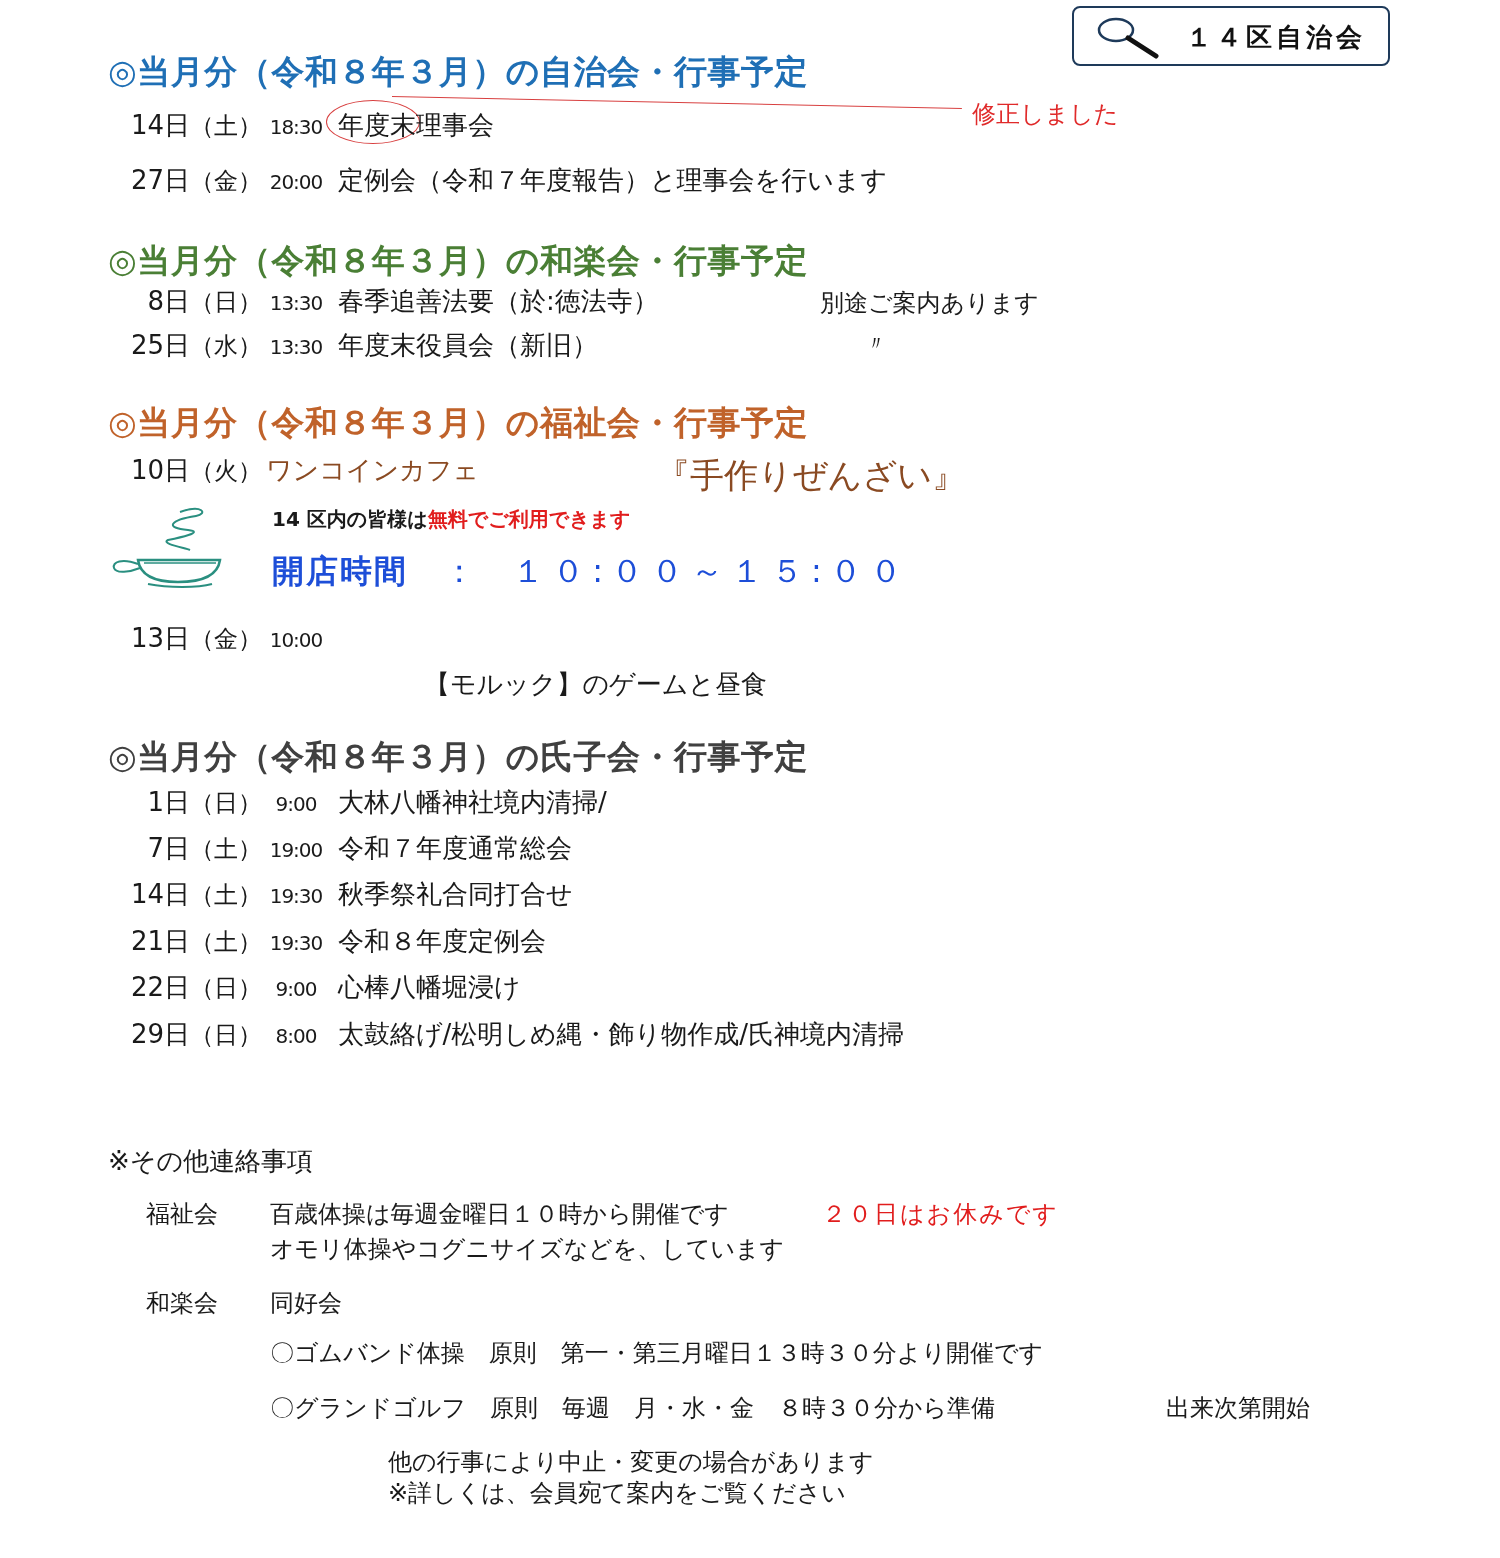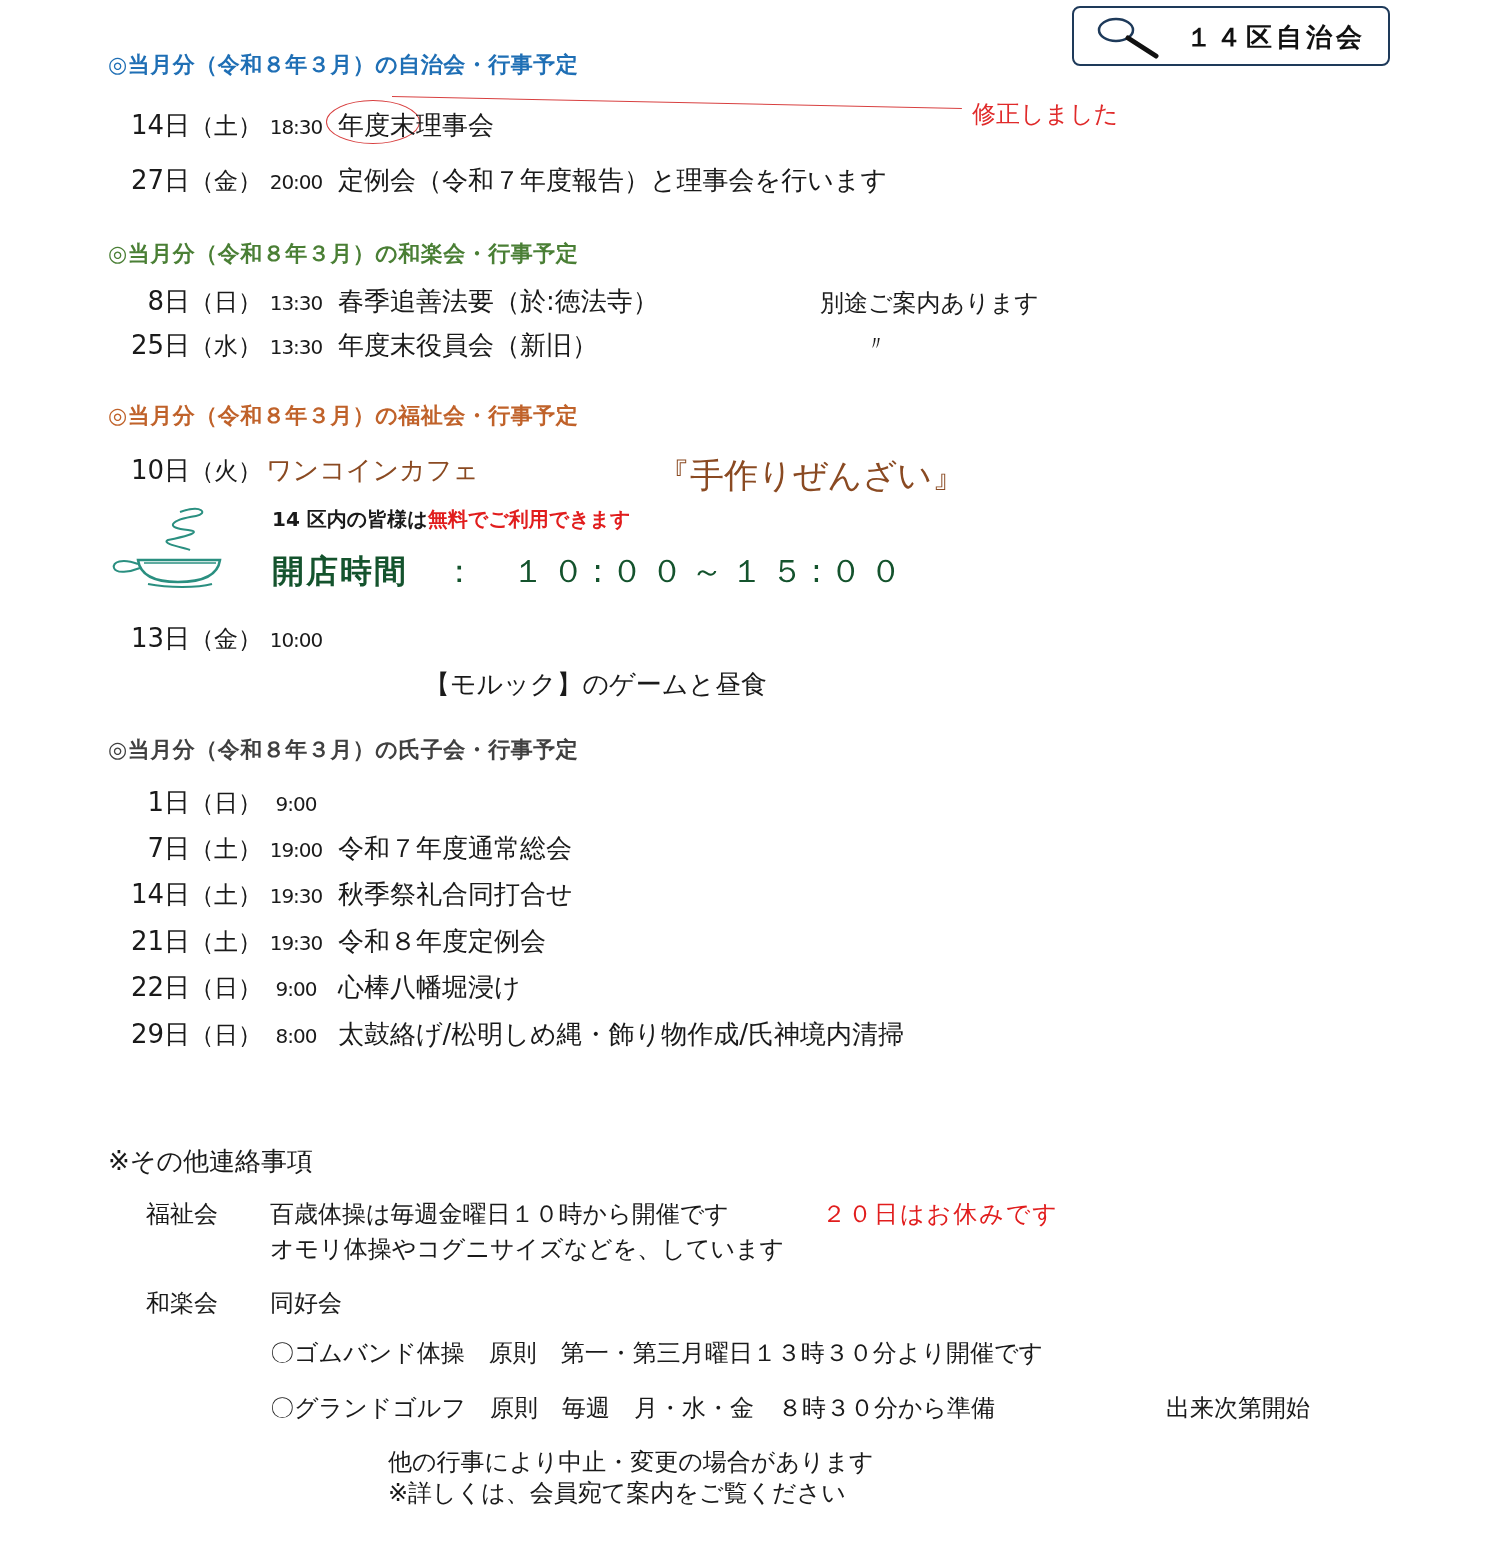--- a/index.html
+++ b/index.html
@@ -1,38 +1,38 @@
 <!DOCTYPE html>
 <html><head>
 <meta charset="utf-8">
 <style>
   html, body { margin:0; padding:0; background:#ffffff; }
   body { width:1500px; height:1558px; position:relative; overflow:hidden;
          font-family:"DejaVu Sans", "Liberation Sans", sans-serif; color:#1a1a1a; }
   .abs { position:absolute; white-space:nowrap; }
-  .heading { font-size:22px; font-weight:bold; letter-spacing:0.5px; }
+  .heading { font-size:33px; font-weight:bold; letter-spacing:0.5px; }
   .h-blue { color:#1f6fb5; }
   .h-green { color:#4a7f35; }
   .h-orange { color:#c0622a; }
   .h-brown { color:#404040; }
   .row { font-size:26px; display:flex; align-items:baseline; }
   .row .day { display:inline-block; width:70px; text-align:right; }
   .row .dow { display:inline-block; width:64px; text-align:center; font-size:24px; }
   .row .time { display:inline-block; width:84px; text-align:center; font-size:20px; letter-spacing:-1px; }
   .row .title { display:inline-block; }
   .searchbox { left:1072px; top:6px; width:318px; height:60px; border:2px solid #1e3a5a;
                border-radius:8px; box-sizing:border-box;text-decoration:underline; }
   .searchbox .label { position:absolute; left:112px; top:12px; font-size:26px; font-weight:bold;
                       letter-spacing:4px; color:#111; }
   .circle { position:absolute; left:326px; top:100px; width:94px; height:44px;
             border:1.5px solid #d84040; border-radius:50%; box-sizing:border-box; }
   .note-red { color:#e02a2a; font-size:24px; }
   .leader { position:absolute; left:392px; top:96px; width:570px; height:1px; background:#d84040;
             transform-origin:0 0; transform:rotate(1.2deg); }
-  .cafe-time { color:#14532d; font-size:32px; font-weight:bold; letter-spacing:2px; }
+  .cafe-time { color:#1d4ed8; font-size:32px; font-weight:bold; letter-spacing:2px; }
   .cafe-time .clock { letter-spacing:8px; font-weight:normal; }
   .red { color:#e11d1d; }
   .brown { color:#8a4a22; }
   .misc { font-size:24px; }
   .misc-head { font-size:26px; font-weight:normal; }
 </style>
 </head>
 <body>
 
 <div class="abs searchbox">
@@ -112,20 +112,21 @@
   <span class="time">10:00</span>
 </div>
 <div class="abs" style="left:424px;top:667px;font-size:26px">【モルック】のゲームと昼食</div>
 
 <div class="abs heading h-brown" style="left:108px;top:735px">◎当月分（令和８年３月）の氏子会・行事予定</div>
 
 <div class="abs row" style="left:120px;top:785px">
   <span class="day">1日</span>
   <span class="dow">（日）</span>
   <span class="time">9:00</span>
+  <span class="title">大林八幡神社境内清掃/</span>
 </div>
 <div class="abs row" style="left:120px;top:831px">
   <span class="day">7日</span>
   <span class="dow">（土）</span>
   <span class="time">19:00</span>
   <span class="title">令和７年度通常総会</span>
 </div>
 <div class="abs row" style="left:120px;top:877px">
   <span class="day">14日</span>
   <span class="dow">（土）</span>

